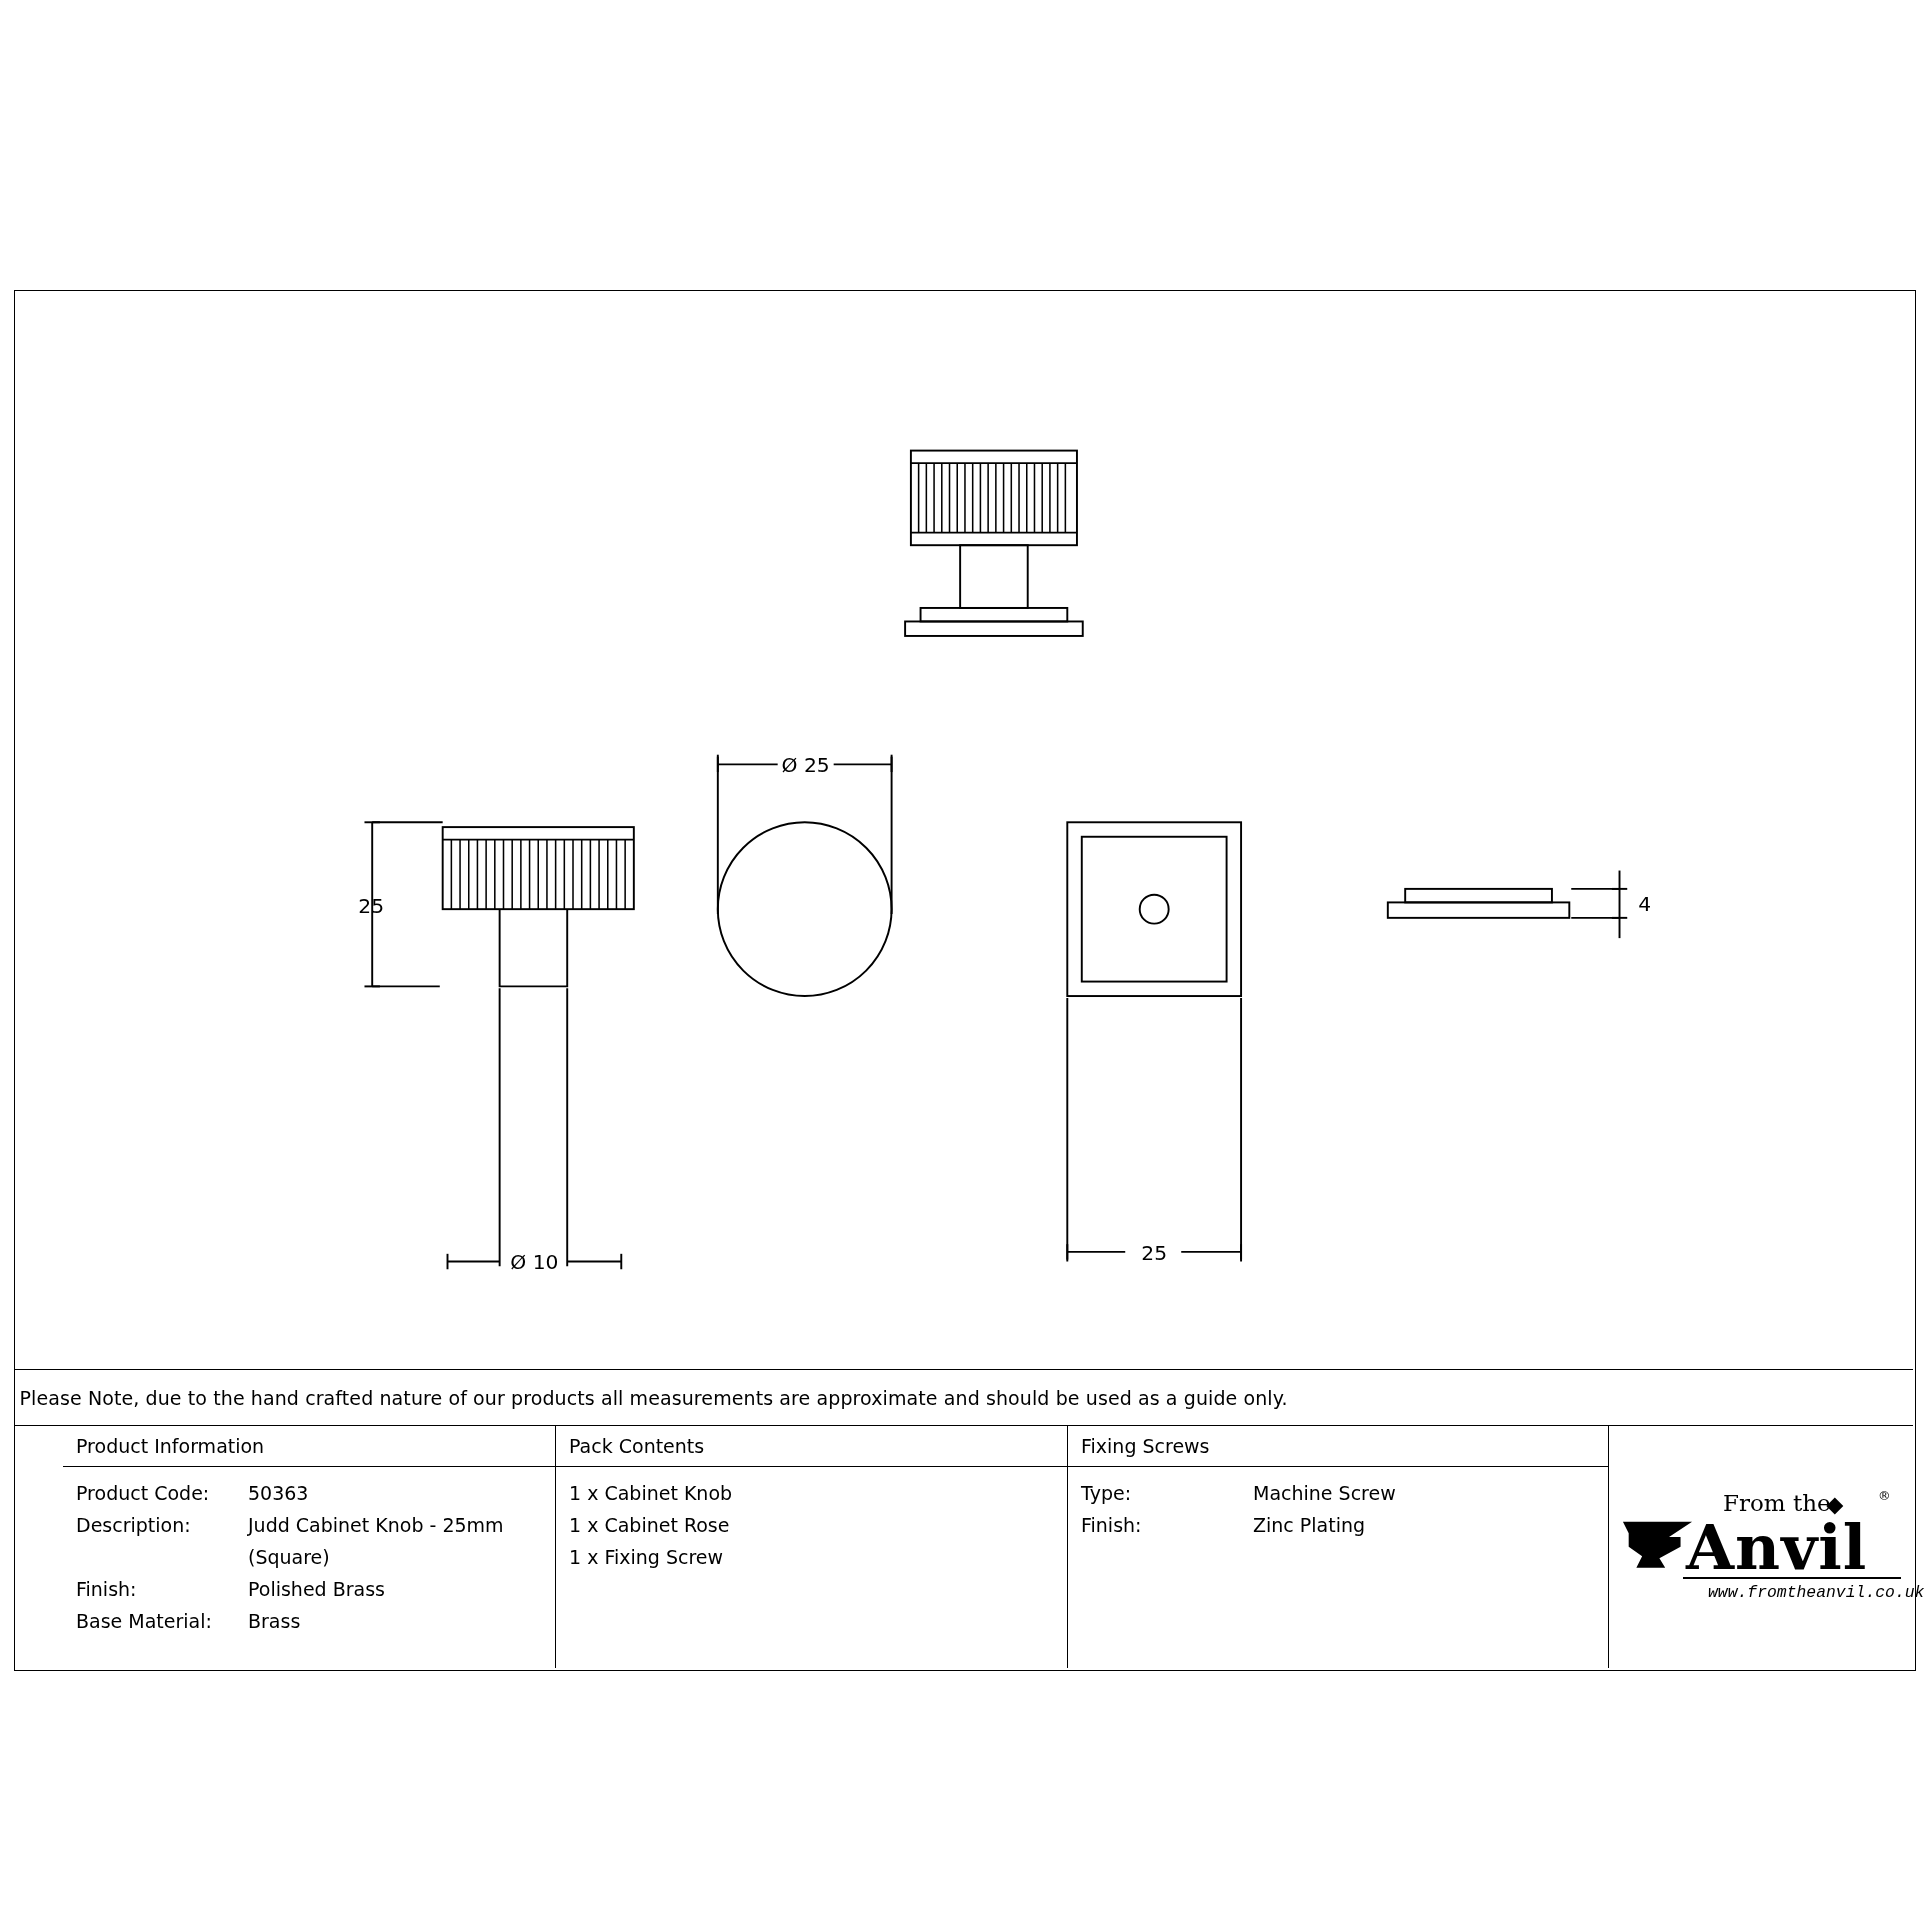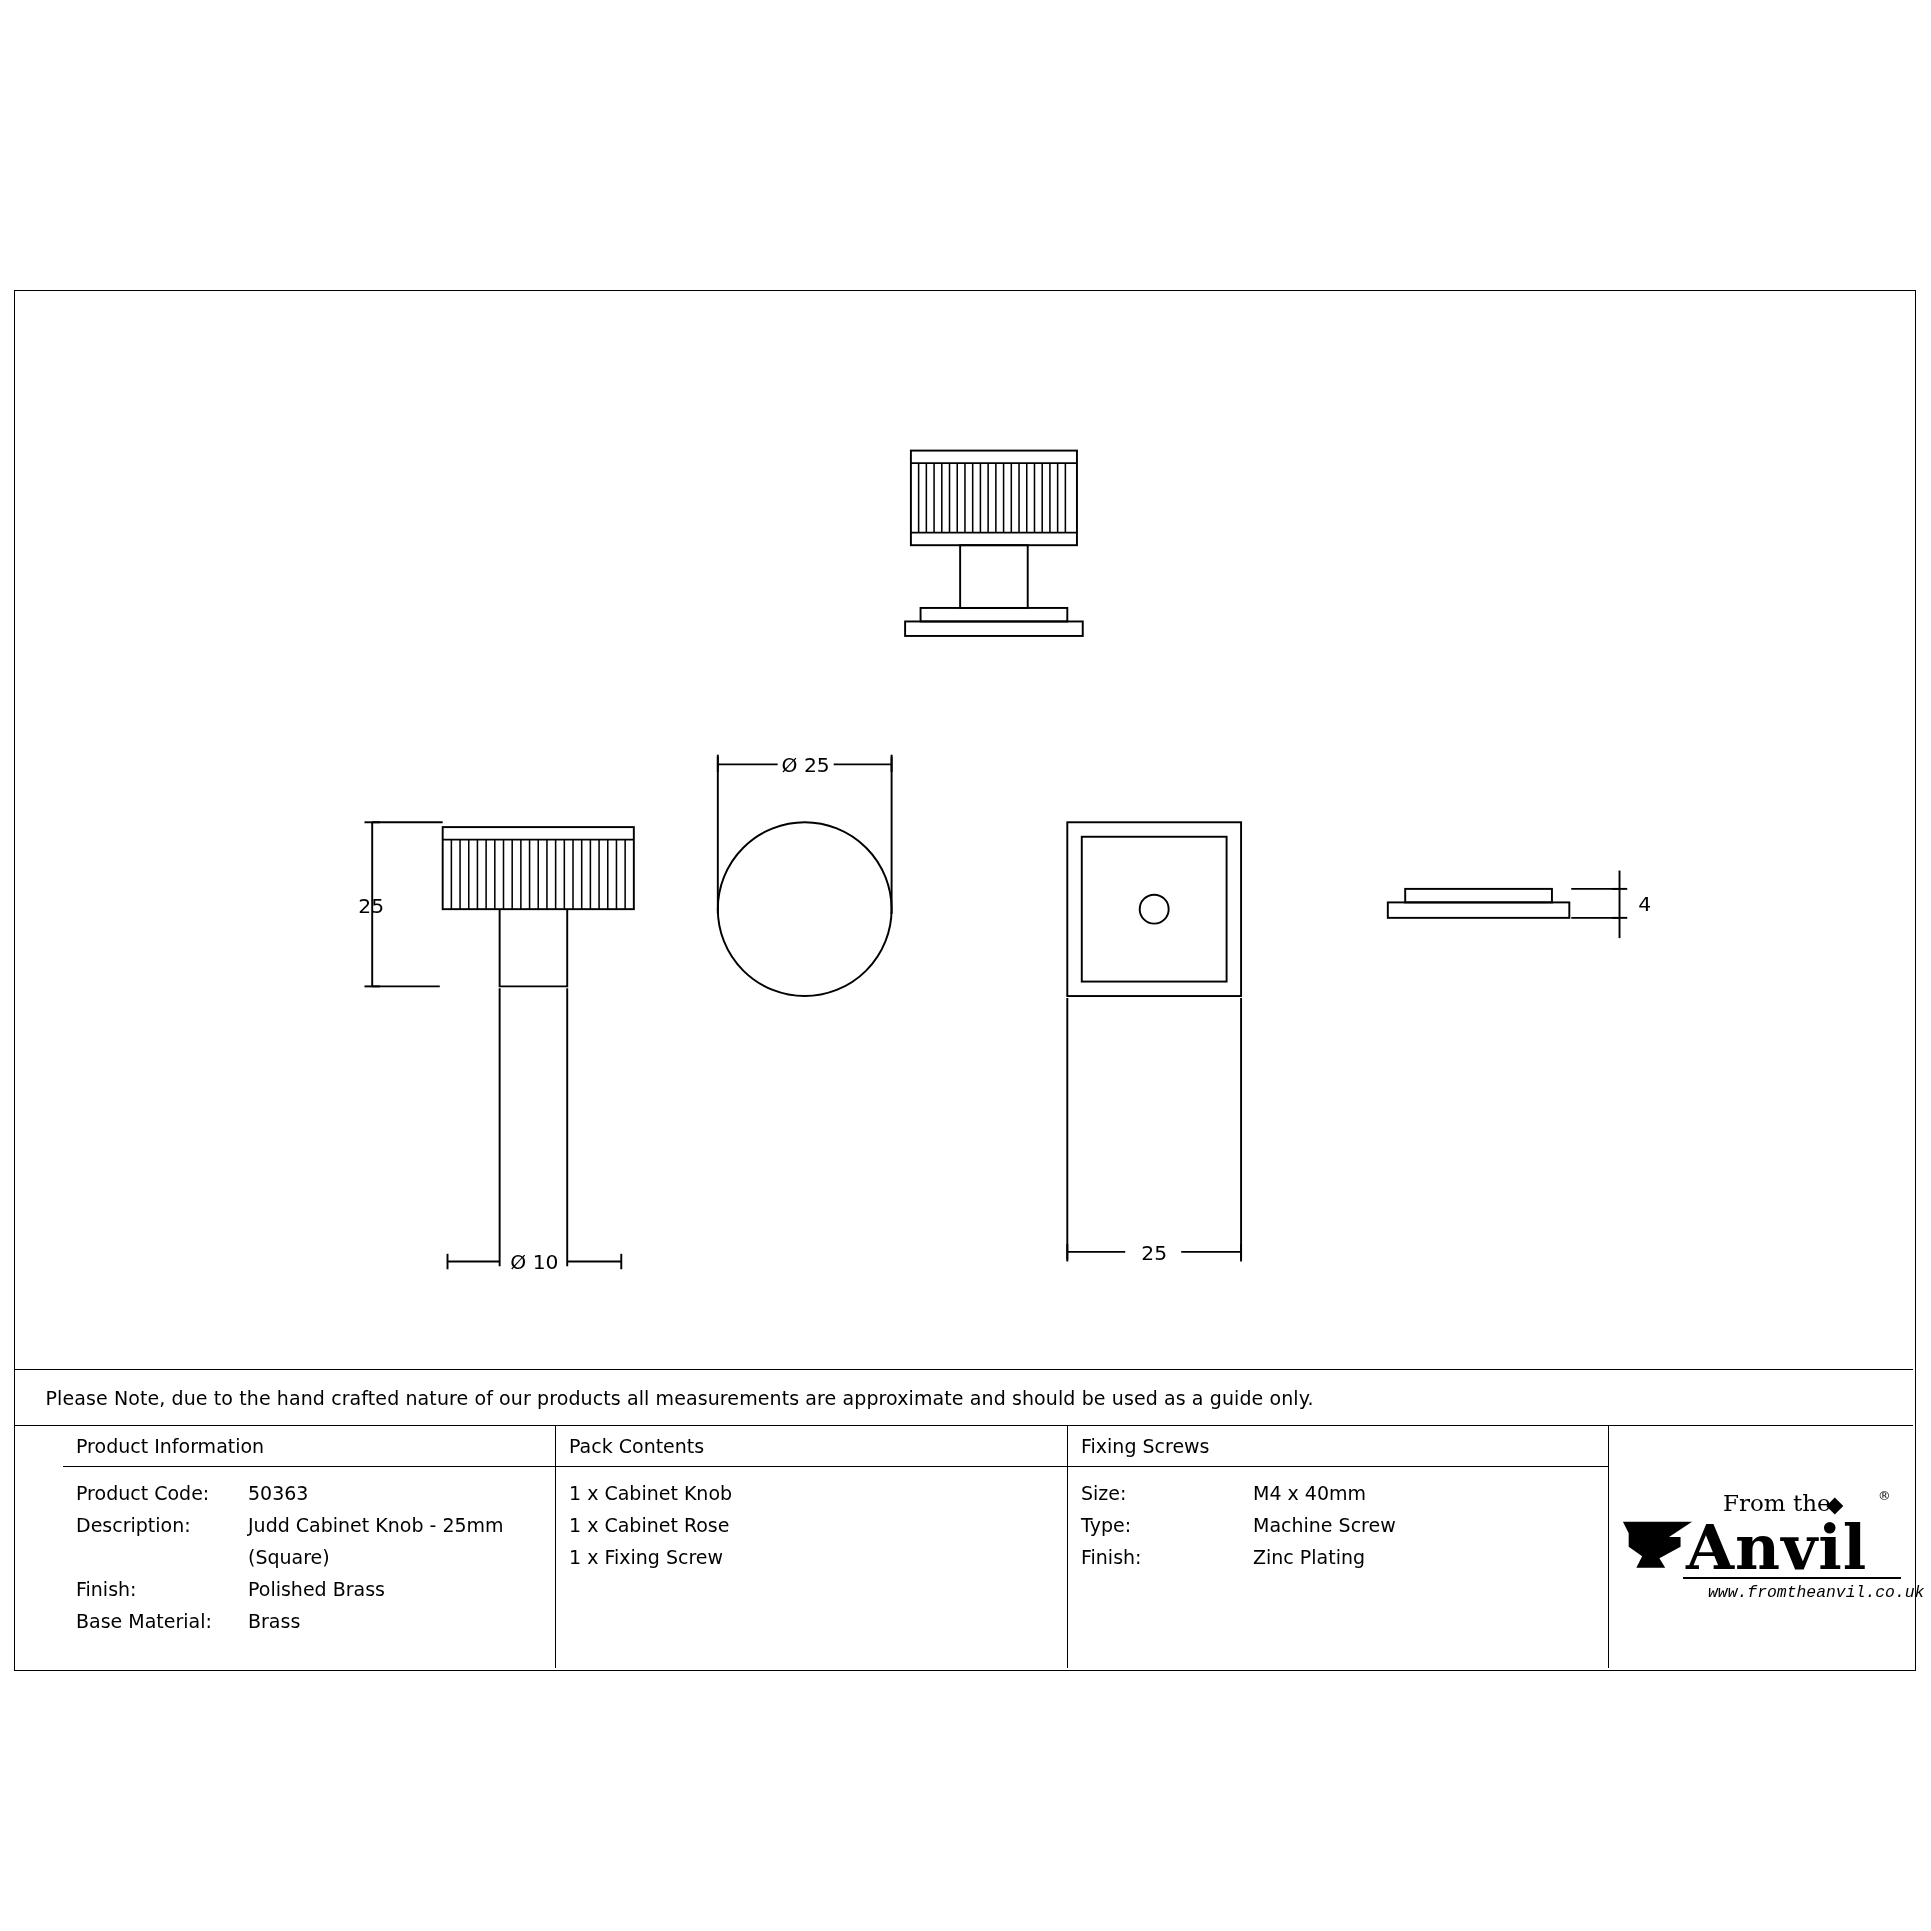--- a/index.html
+++ b/index.html
@@ -40,21 +40,21 @@
     left: 0;
     top: 1078px;
     width: 1898px;
     height: 56px;
     border-top: 1.9px solid #000;
     box-sizing: border-box;
     display: flex;
     align-items: center;
   }
   #note-row .note-text {
-    padding-left: 31px;
+    padding-left: 5px;
     font-size: 19px;
     letter-spacing: 0.1px;
   }
 
   
   #info-table {
     position: absolute;
     left: 0;
     top: 1134px;
     width: 1898px;
@@ -330,24 +330,20 @@
         <div class="plainline">1 x Cabinet Knob</div>
         <div class="plainline">1 x Cabinet Rose</div>
         <div class="plainline">1 x Fixing Screw</div>
       </div>
     </div>
 
     <div class="info-col col-screws">
       <div class="col-head">Fixing Screws</div>
       <div class="col-body">
         <div class="kv">
-          <div class="k">Size:</div>
-          <div class="v">M4 x 40mm</div>
-        </div>
-        <div class="kv">
           <div class="k">Type:</div>
           <div class="v">Machine Screw</div>
         </div>
         <div class="kv">
           <div class="k">Finish:</div>
           <div class="v">Zinc Plating</div>
         </div>
       </div>
     </div>
 

